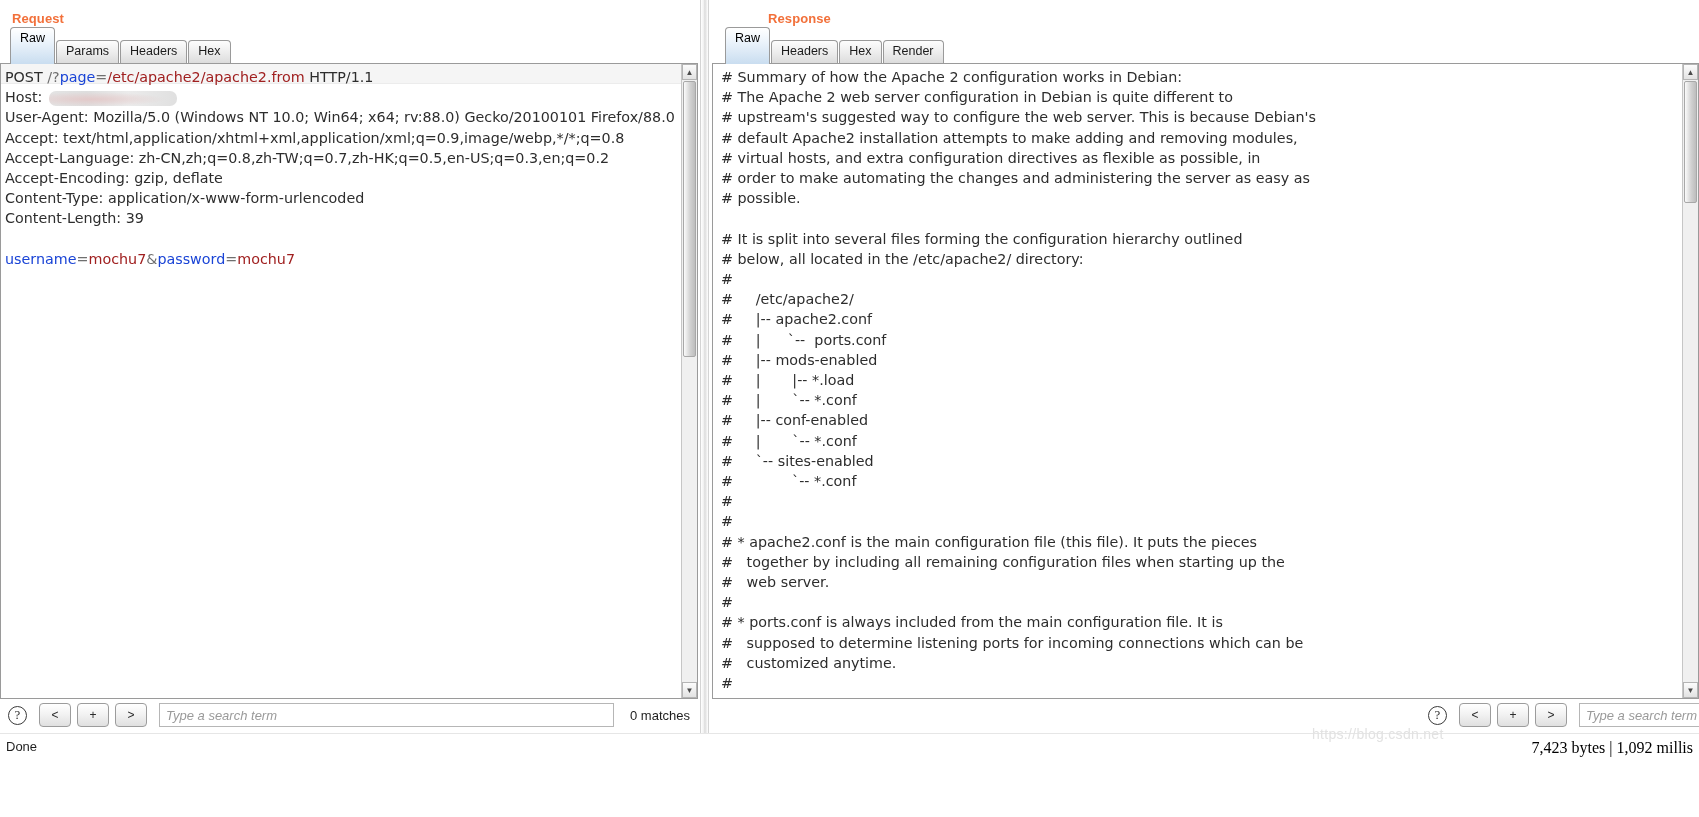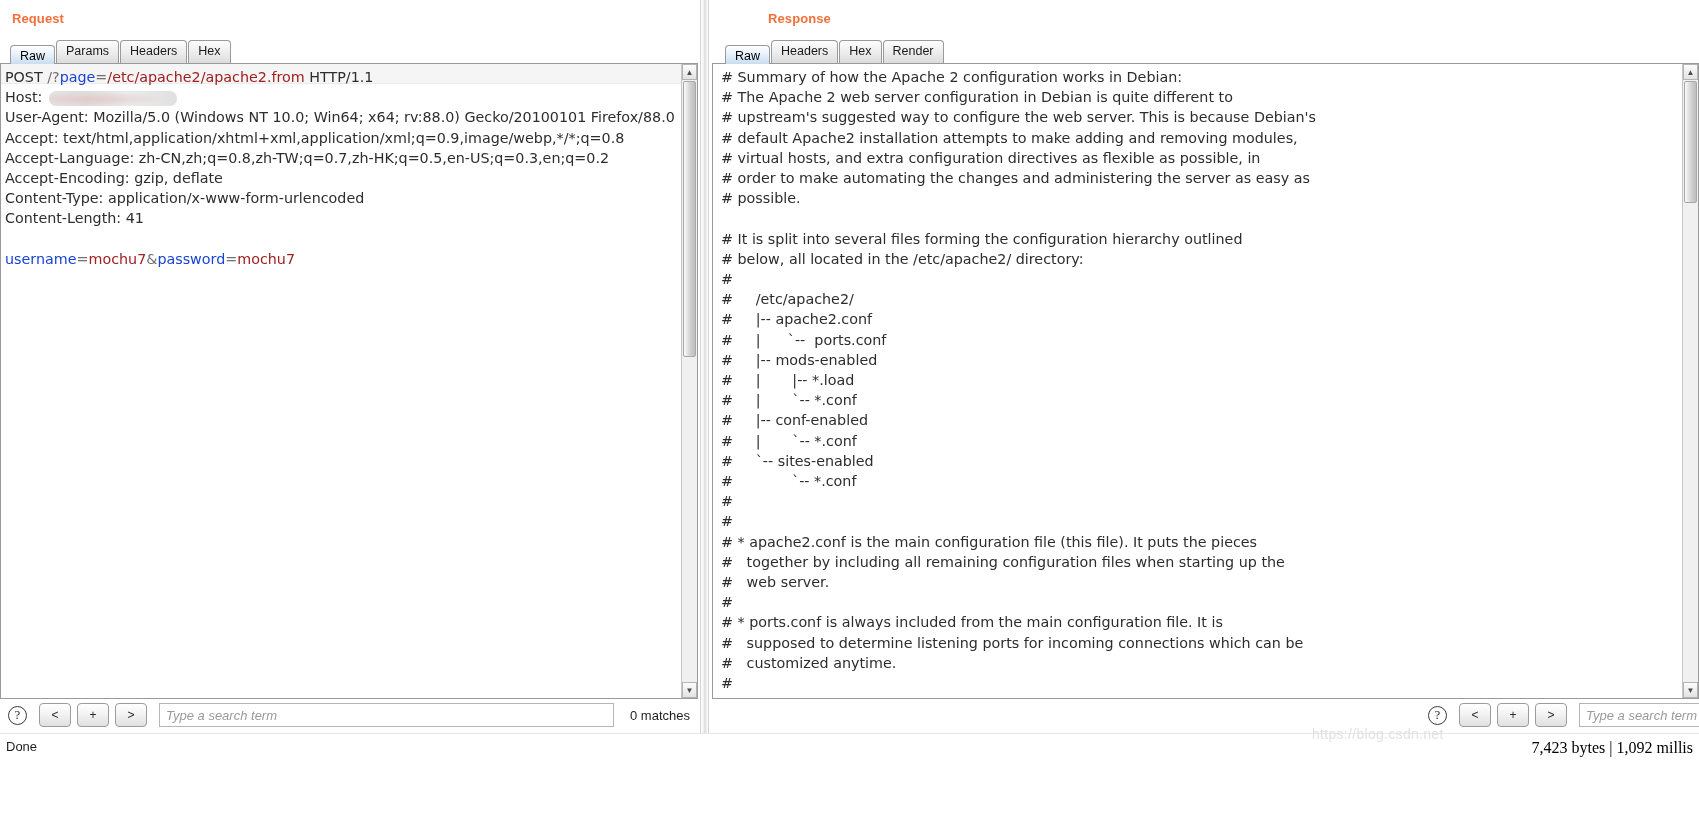--- a/index.html
+++ b/index.html
@@ -70,21 +70,21 @@
     background: linear-gradient(to bottom,#fdfdfd 0%,#ececec 55%,#dcdcdc 100%);
     color: #1b1b1b;
     line-height: 15px;
     cursor: default;
     white-space: nowrap;
   }
   .tab.active {
     background: linear-gradient(to bottom,#ffffff 0%,#ebf3fb 40%,#c9ddf0 100%);
     color: #000;
     margin-bottom: -1px;
-    padding-bottom: 0;
+    padding-bottom: 18px;
     z-index: 2;
   }
 
   
   .editor-wrap {
     position: absolute;
     top: 64px;
     border: 1px solid #9a9a9a;
     border-top: none;
     background: #ffffff;
@@ -269,21 +269,21 @@
 
     <div class="editor-wrap" id="request-editor-wrap">
       <div class="first-line-bg"></div>
       <div class="editor-text" id="request-text"><span class="kw-method">POST </span><span class="kw-punct">/?</span><span class="kw-param">page</span><span class="kw-punct">=</span><span class="kw-value">/etc/apache2/apache2.from</span><span class="kw-method"> HTTP/1.1</span>
 <span class="kw-method">Host: </span><span class="host-redact"></span>
 <span class="kw-method">User-Agent: Mozilla/5.0 (Windows NT 10.0; Win64; x64; rv:88.0) Gecko/20100101 Firefox/88.0</span>
 <span class="kw-method">Accept: text/html,application/xhtml+xml,application/xml;q=0.9,image/webp,*/*;q=0.8</span>
 <span class="kw-method">Accept-Language: zh-CN,zh;q=0.8,zh-TW;q=0.7,zh-HK;q=0.5,en-US;q=0.3,en;q=0.2</span>
 <span class="kw-method">Accept-Encoding: gzip, deflate</span>
 <span class="kw-method">Content-Type: application/x-www-form-urlencoded</span>
-<span class="kw-method">Content-Length: 41</span>
+<span class="kw-method">Content-Length: 39</span>
 
 <span class="kw-param">username</span><span class="kw-punct">=</span><span class="kw-value">mochu7</span><span class="kw-punct">&amp;</span><span class="kw-param">password</span><span class="kw-punct">=</span><span class="kw-value">mochu7</span></div>
 
       <div class="vscroll">
         <div class="arrow up">▲</div>
         <div class="thumb" id="req-thumb"></div>
         <div class="arrow down">▼</div>
       </div>
     </div>
 

